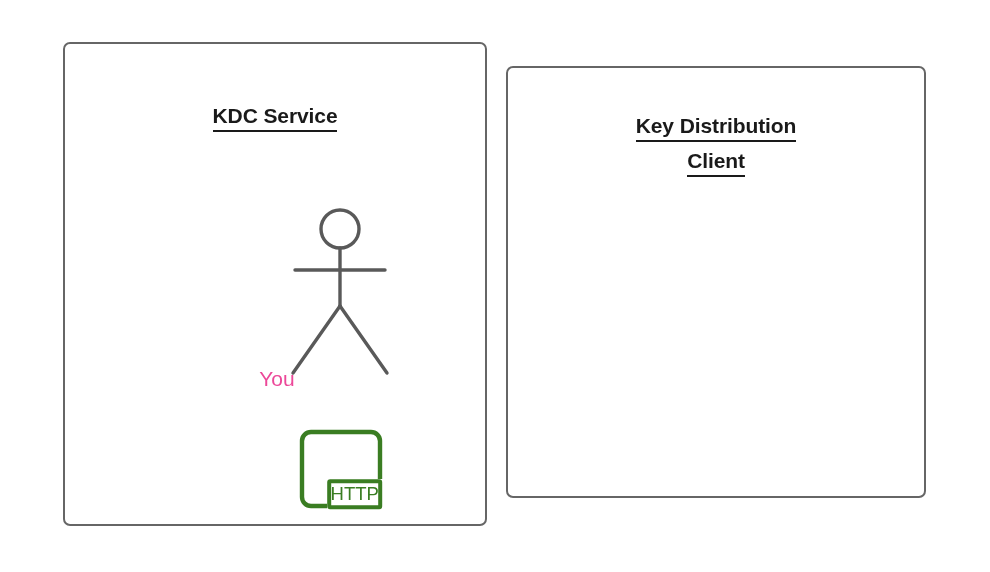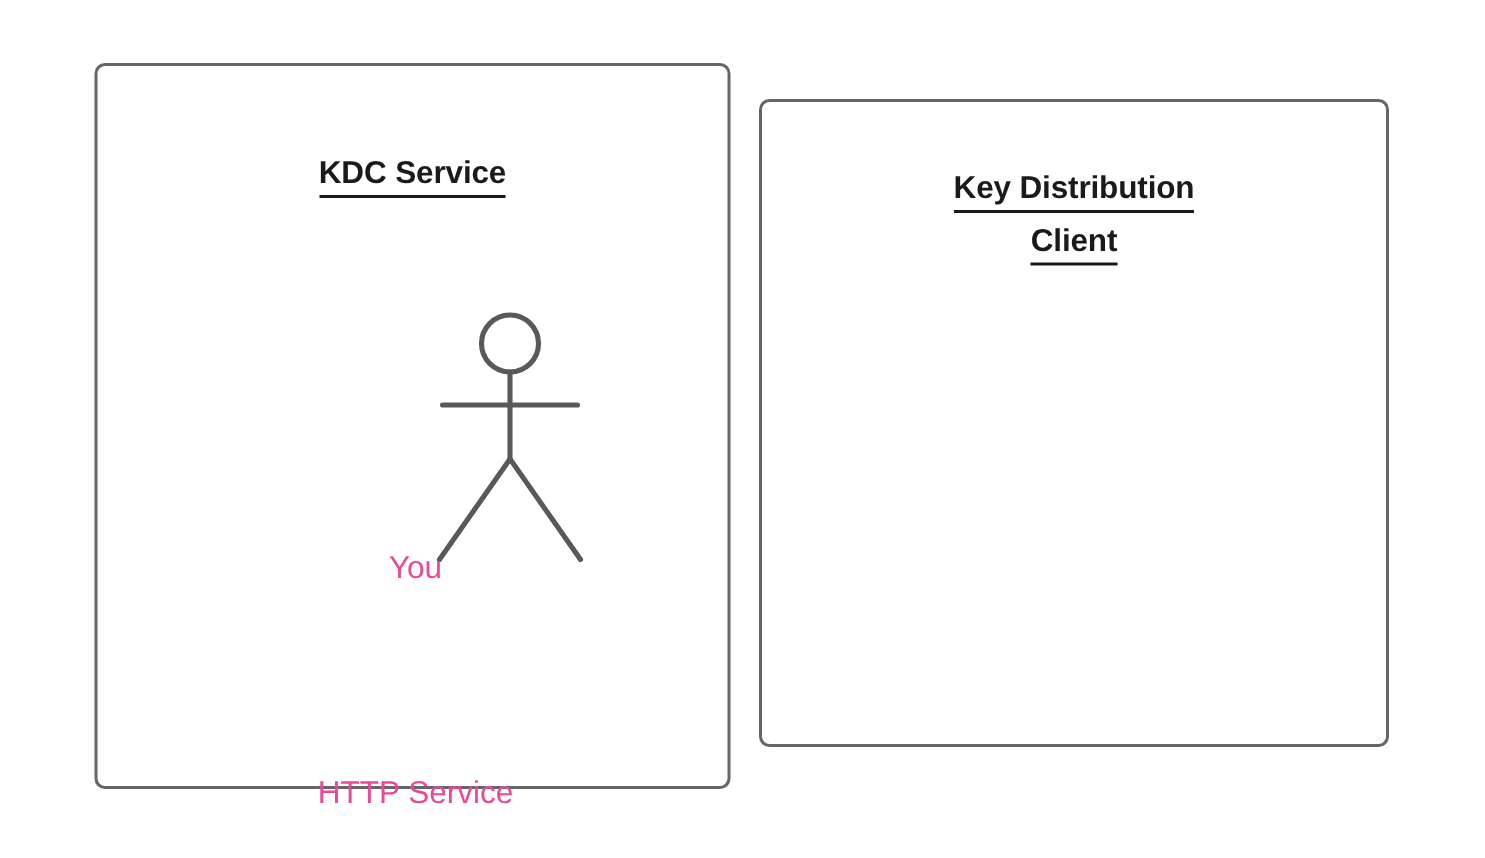--- a/index.html
+++ b/index.html
@@ -124,22 +124,36 @@
           <line x1="69" y1="47" x2="69" y2="105"></line>
           <line x1="24" y1="69" x2="114" y2="69"></line>
           <line x1="69" y1="105" x2="22" y2="172"></line>
           <line x1="69" y1="105" x2="116" y2="172"></line>
         </g>
       </svg>
     </div>
 
     <div class="plain-label" id="label-you">You</div>
 
+    <div id="http-icon">
+      <svg width="100" height="92" viewBox="0 0 100 92" xmlns="http://www.w3.org/2000/svg">
 
-    <div class="plain-label" id="label-http-service">HTTP Service</div>
+        <defs>
+          <mask id="sq-mask">
+            <rect x="0" y="0" width="100" height="92" fill="#ffffff"></rect>
+            <rect x="36" y="57" width="64" height="35" fill="#000000"></rect>
+          </mask>
+        </defs>
+        <rect x="11" y="10" width="78" height="74" rx="9" ry="9" fill="none" stroke="#3a7d22" stroke-width="4.4" mask="url(#sq-mask)"></rect>
+
+        <rect x="38.2" y="59.2" width="51" height="26" rx="1" ry="1" fill="#ffffff" stroke="#3a7d22" stroke-width="4"></rect>
+        <text x="63.7" y="78.2" text-anchor="middle" font-family="Liberation Sans, sans-serif" font-size="18.5" fill="#3a7d22">HTTP</text>
+      </svg>
+    </div>
+
   </div>
 
   <div class="panel" id="panel-kdc">
 
     <div class="panel-title" id="title-kdc">
       <span class="tline">Key Distribution</span>
       <span class="tline">Client</span>
     </div>
 
   </div>

